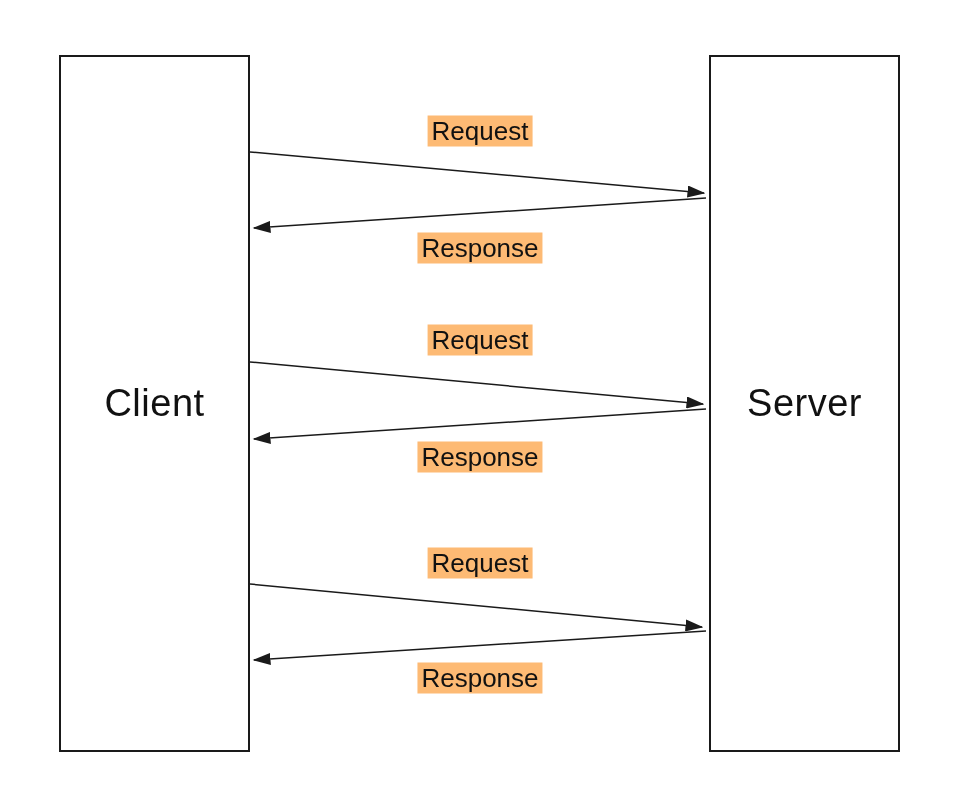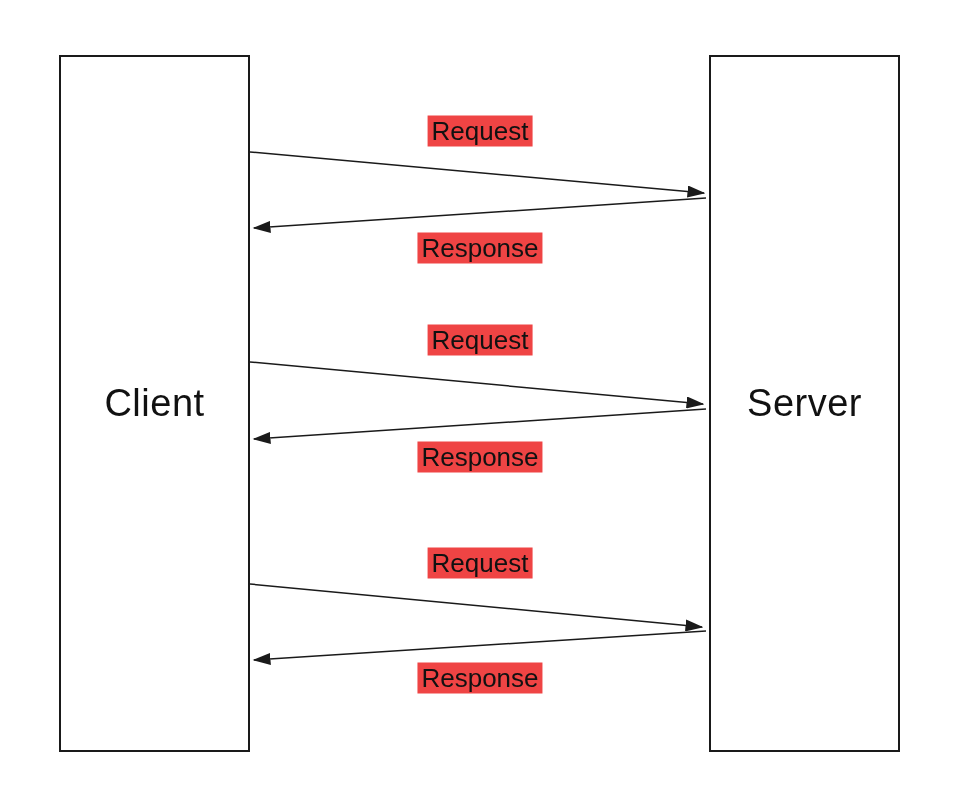--- a/index.html
+++ b/index.html
@@ -42,21 +42,21 @@
     width: 960px;
     height: 796px;
     pointer-events: none;
   }
   .msg-label {
     position: absolute;
     transform: translate(-50%, -50%);
     font-size: 26px;
     color: #111111;
     white-space: nowrap;
-    background: #ef4444;
+    background: #fdba74;
     padding: 0 4px;
   }
   .msg-label.m0 { left: 480px; top: 131px; }
   .msg-label.m1 { left: 480px; top: 248px; }
   .msg-label.m2 { left: 480px; top: 340px; }
   .msg-label.m3 { left: 480px; top: 457px; }
   .msg-label.m4 { left: 480px; top: 563px; }
   .msg-label.m5 { left: 480px; top: 678px; }
 </style>
 </head>

